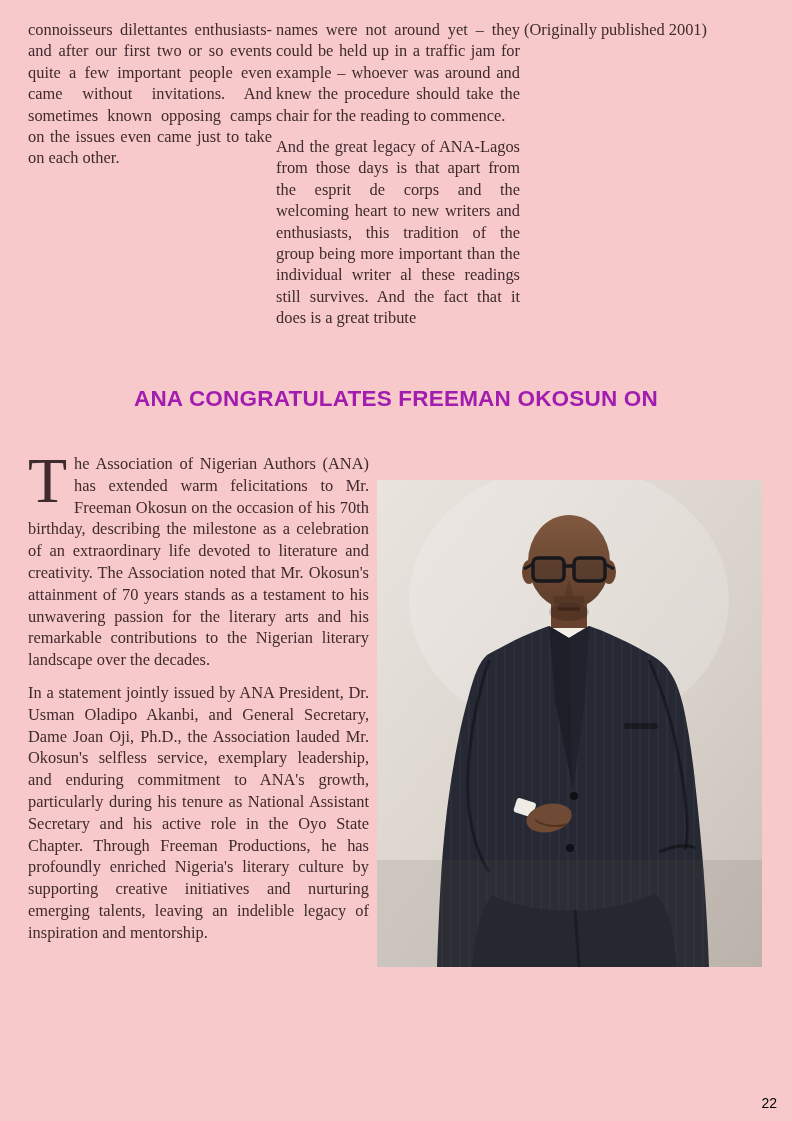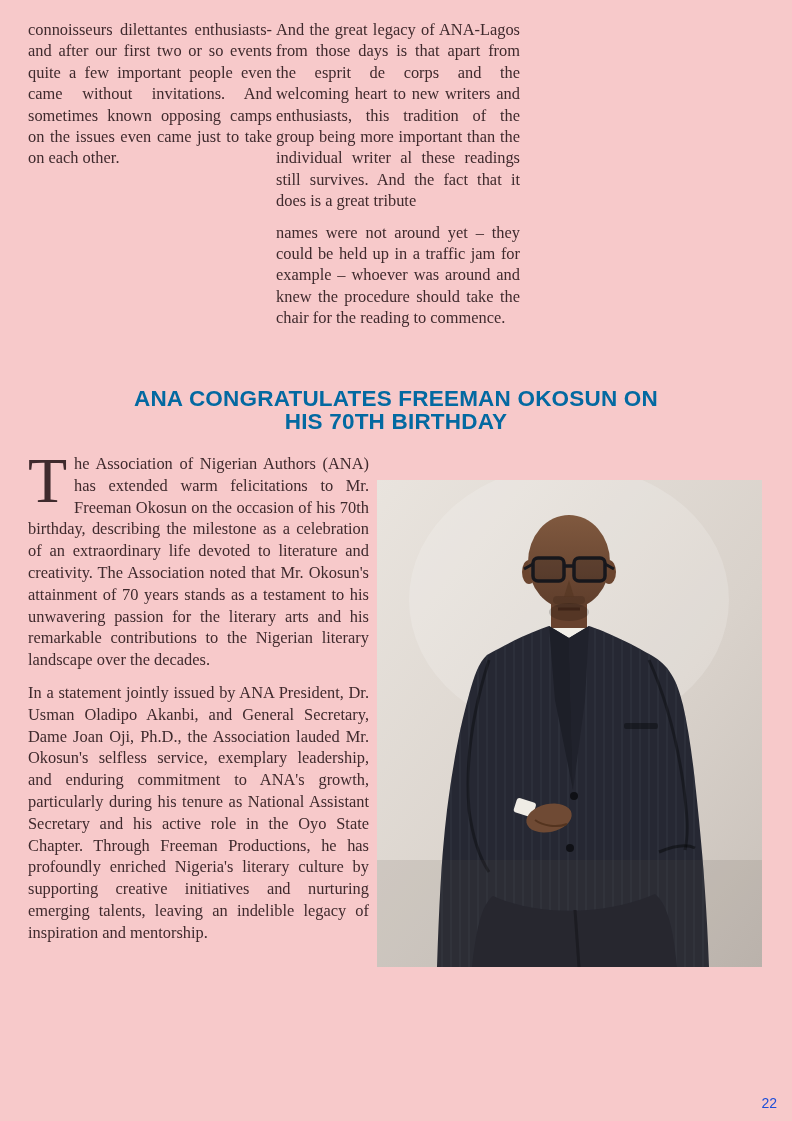--- a/index.html
+++ b/index.html
@@ -48,43 +48,43 @@
   }
   
   .photo{
     position:absolute;left:377px;top:480px;width:385px;height:487px;
     line-height:0;
   }
   
   .page-number{
     position:absolute;right:15px;bottom:10px;
     font-family:"Liberation Sans", sans-serif;
-    font-size:14px;color:#1d4ed8;
+    font-size:14px;color:#000000;
   }
 </style>
 </head>
 <body>
 
 <div class="page">
 
   <div class="top-columns">
     <div class="col">
       <p>connoisseurs dilettantes enthusiasts- and after our first two or so events quite a few important people even came without invitations. And sometimes known opposing camps on the issues even came just to take on each other.</p>
     </div>
     <div class="col">
+      <p>names were not around yet – they could be held up in a traffic jam for example – whoever was around and knew the procedure should take the chair for the reading to commence.</p>
       <p>And the great legacy of ANA-Lagos from those days is that apart from the esprit de corps and the welcoming heart to new writers and enthusiasts, this tradition of the group being more important than the individual writer al these readings still survives. And the fact that it does is a great tribute</p>
-      <p>names were not around yet – they could be held up in a traffic jam for example – whoever was around and knew the procedure should take the chair for the reading to commence.</p>
     </div>
     <div class="col">
+      <p>(Originally published 2001)</p>
     </div>
   </div>
 
-  <div class="heading" style="color:#0369a1;">
+  <div class="heading" style="color:#a21caf;">
     <div>ANA CONGRATULATES FREEMAN OKOSUN ON</div>
-    <div>HIS 70TH BIRTHDAY</div>
   </div>
 
   <div class="feature-text">
     <p><span class="dropcap">T</span><span>he Association of Nigerian Authors (ANA) has extended warm felicitations to Mr. Freeman Okosun on the occasion of his 70th birthday, describing the milestone as a celebration of an extraordinary life devoted to literature and creativity. The Association noted that Mr. Okosun's attainment of 70 years stands as a testament to his unwavering passion for the literary arts and his remarkable contributions to the Nigerian literary landscape over the decades.</span></p>
     <p>In a statement jointly issued by ANA President, Dr. Usman Oladipo Akanbi, and General Secretary, Dame Joan Oji, Ph.D., the Association lauded Mr. Okosun's selfless service, exemplary leadership, and enduring commitment to ANA's growth, particularly during his tenure as National Assistant Secretary and his active role in the Oyo State Chapter. Through Freeman Productions, he has profoundly enriched Nigeria's literary culture by supporting creative initiatives and nurturing emerging talents, leaving an indelible legacy of inspiration and mentorship.</p>
   </div>
 
   <div class="photo">
     <svg width="385" height="487" viewBox="0 0 385 487" xmlns="http://www.w3.org/2000/svg">
       <defs>

